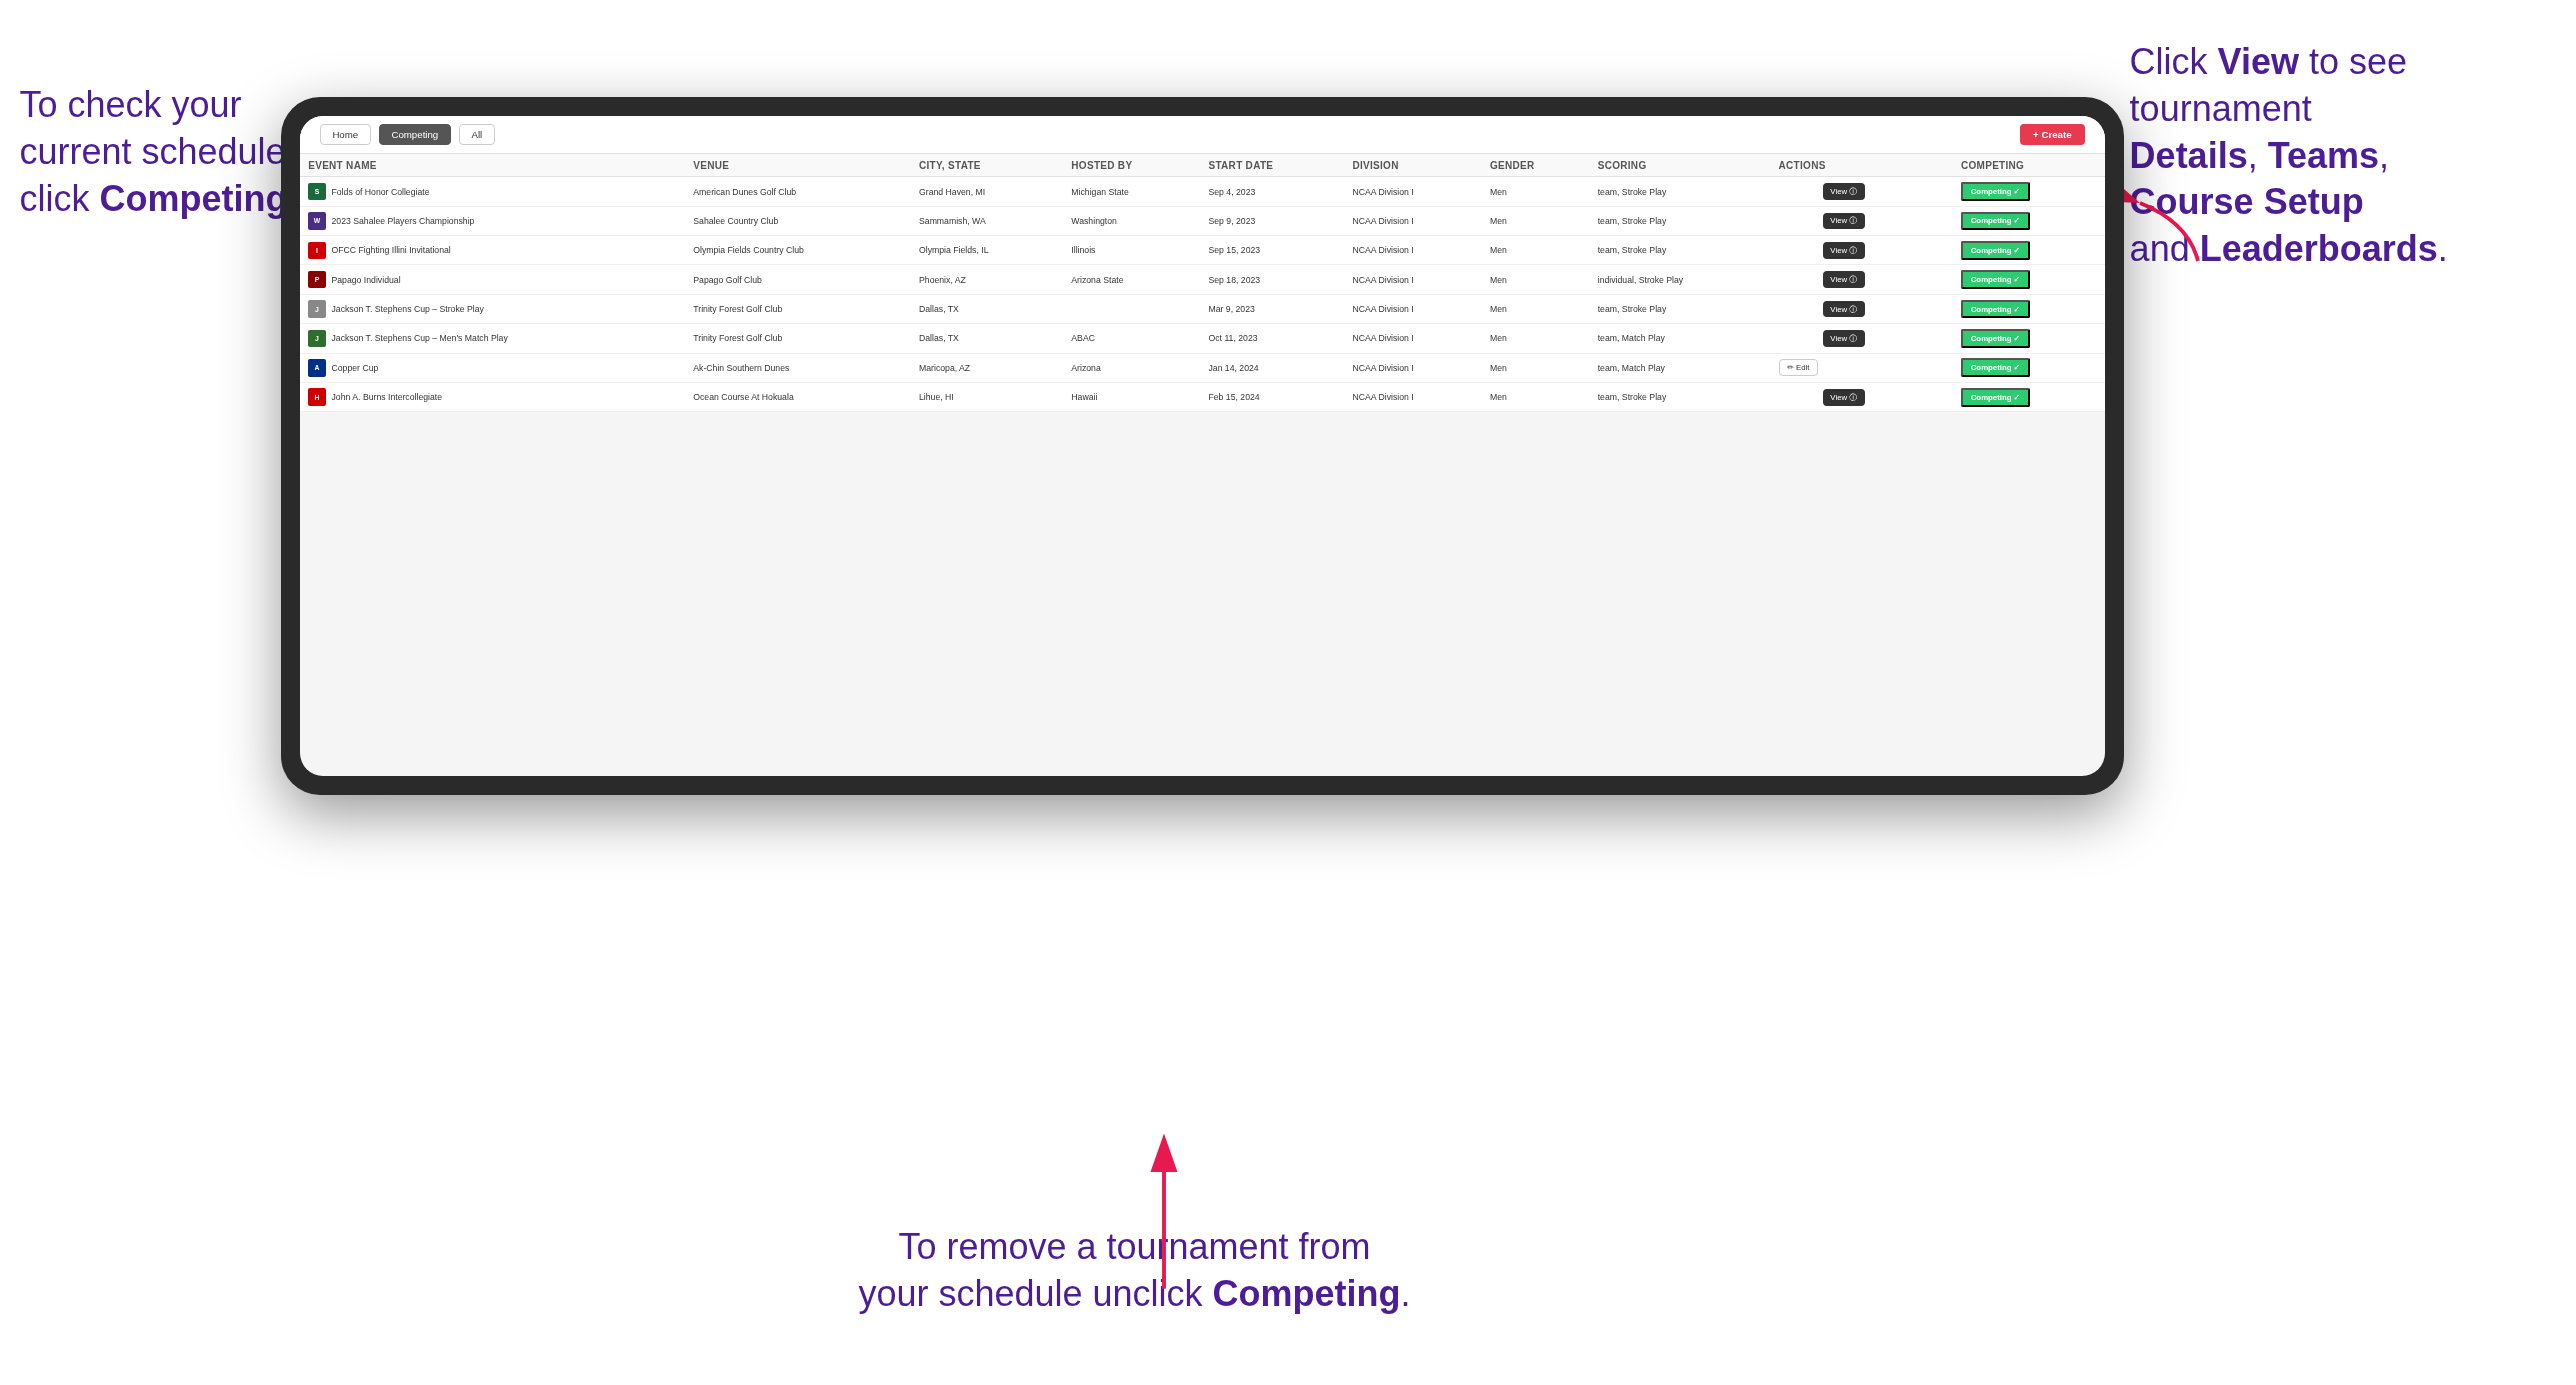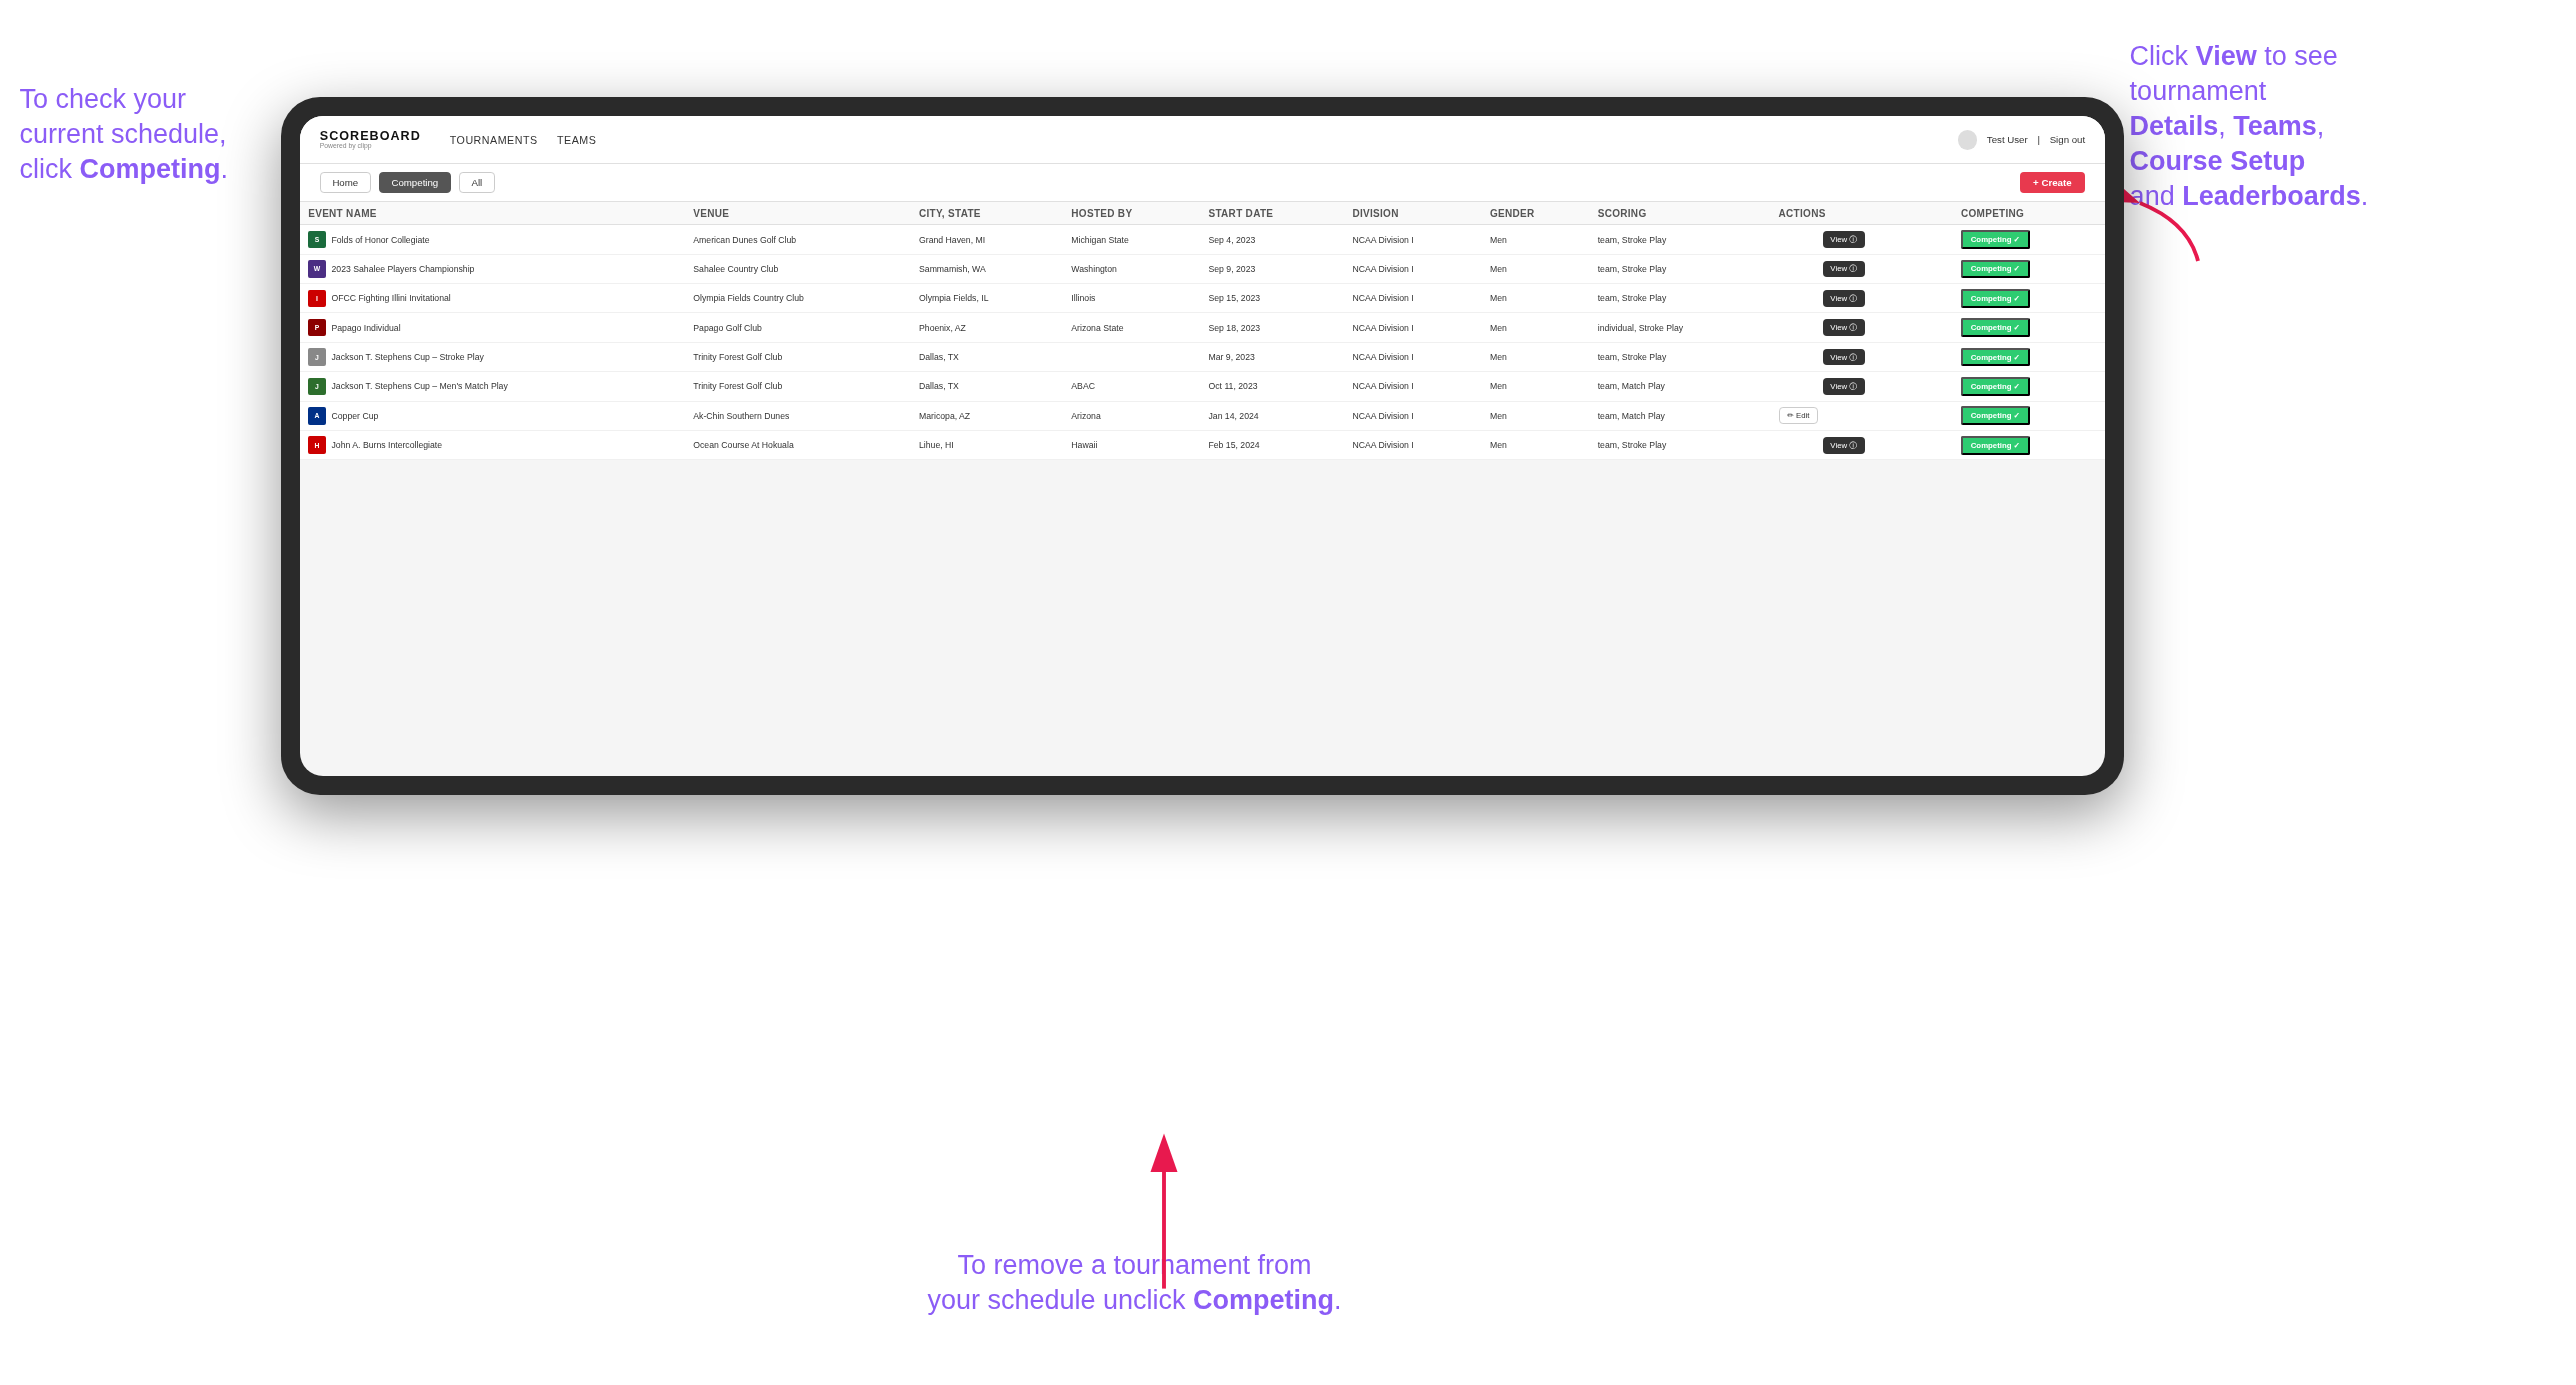--- a/index.html
+++ b/index.html
@@ -8,23 +8,23 @@
       font-family: -apple-system, BlinkMacSystemFont, 'Segoe UI', Arial, sans-serif;
       width: 2576px;
       height: 1386px;
       position: relative;
       overflow: hidden;
     }
 
     
     .annotation {
       position: absolute;
-      font-size: 27px;
+      font-size: 36px;
       line-height: 1.3;
-      color: #8b5cf6;
+      color: #4c1d95;
     }
     .annotation strong { font-weight: 700; }
 
     .annotation-top-left {
       top: 82px;
       left: 19.4px;
       width: 369px;
     }
 
     .annotation-top-right {
@@ -319,38 +319,20 @@
     <marker id="arrowhead3" markerWidth="10" markerHeight="7" refX="5" refY="3.5" orient="auto">
       <polygon points="0 0, 10 3.5, 0 7" fill="#e8194e"></polygon>
     </marker>
   </defs>
   <path d="M 100,180 L 100,40" stroke="#e8194e" stroke-width="4" fill="none" marker-end="url(#arrowhead3)"></path>
 </svg>
 
 <div class="tablet-frame">
   <div class="tablet-screen">
 
-    <div class="app-header">
-      <div class="header-left">
-        <div class="scoreboard-brand">
-          <span class="scoreboard-title">SCOREBOARD</span>
-          <span class="scoreboard-subtitle">Powered by clipp</span>
-        </div>
-        <div class="nav-links">
-          <span class="nav-link">TOURNAMENTS</span>
-          <span class="nav-link">TEAMS</span>
-        </div>
-      </div>
-      <div class="header-right">
-        <div class="user-icon"></div>
-        <span>Test User</span>
-        <span>|</span>
-        <span class="sign-out-link">Sign out</span>
-      </div>
-    </div>
 
     <div class="filter-bar">
       <div class="filter-tabs">
         <button class="filter-tab">Home</button>
         <button class="filter-tab active">Competing</button>
         <button class="filter-tab">All</button>
       </div>
       <button class="create-btn">+ Create</button>
     </div>
 

